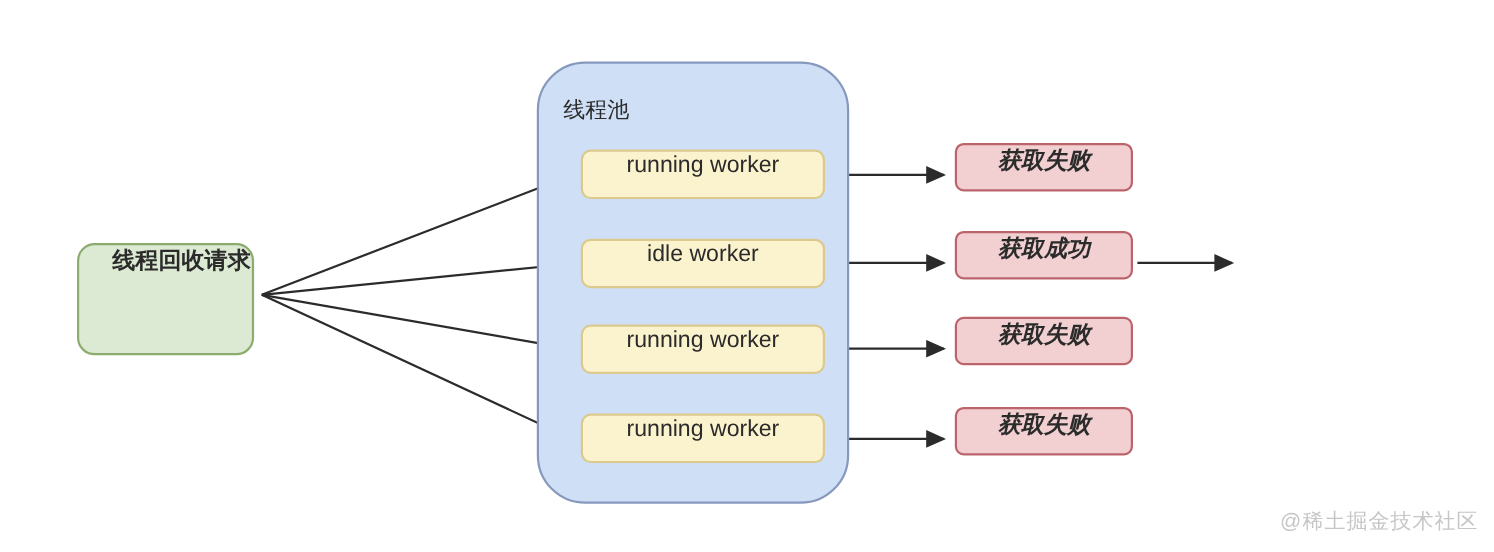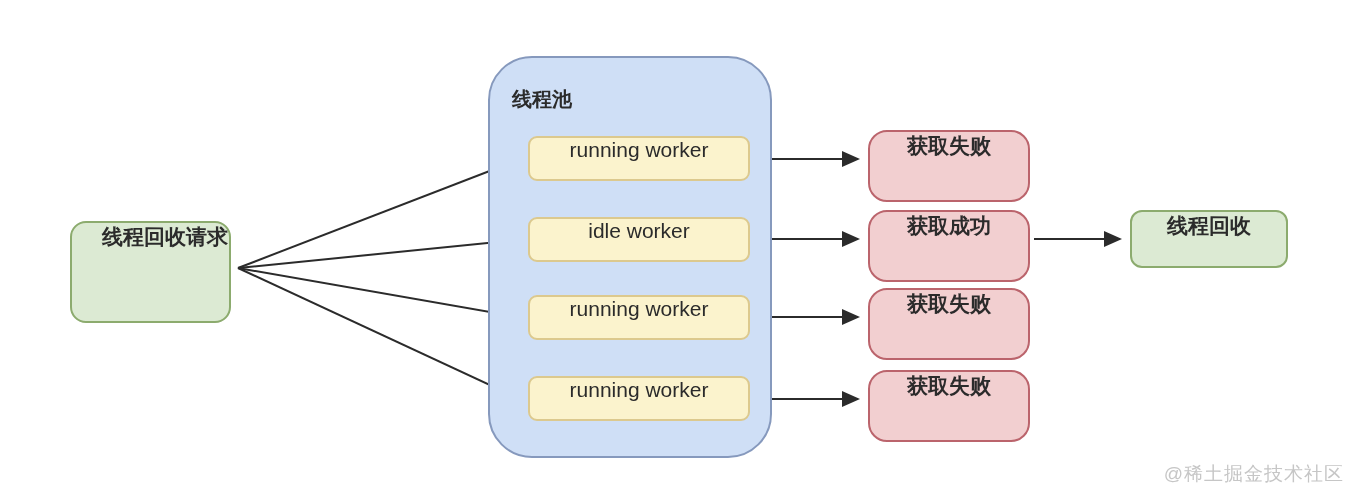--- a/index.html
+++ b/index.html
@@ -47,45 +47,46 @@
     width: 284px; height: 402px;
     box-sizing: border-box;
     background: #cfdff6;
     border: 2px solid #8699bd;
     border-radius: 44px;
   }
   .pool-title {
     position: absolute;
     left: 22px; top: 28px;
     font-size: 20px;
-    font-weight: 700;
+    font-weight: 400;
     color: #2b2b2b;
   }
   .worker {
     background: #fbf3cd;
     border: 2px solid #dcc98e;
     border-radius: 9px;
     width: 222px; height: 45px;
     left: 528px;
     font-size: 21px;
     font-weight: 500;
     color: #2b2b2b;
   }
   .worker-0 { top: 136px; }
   .worker-1 { top: 217px; }
   .worker-2 { top: 295px; }
   .worker-3 { top: 376px; }
   .result {
     background: #f2cfd0;
     border: 2px solid #bb646c;
-    border-radius: 19px;
-    width: 162px; height: 72px;
+    border-radius: 8px;
+    width: 162px; height: 44px;
     left: 868px;
     font-size: 21px;
     font-weight: 600;
+    font-style: italic;
   }
   .result-0 { top: 130px; }
   .result-1 { top: 210px; }
   .result-2 { top: 288px; }
   .result-3 { top: 370px; }
   .lock-label {
     position: absolute;
     left: 254px; top: 183px;
     font-size: 22px;
     font-weight: 600;
@@ -152,19 +153,16 @@
   <div class="node result result-1">
     <span>获取成功</span>
   </div>
   <div class="node result result-2">
     <span>获取失败</span>
   </div>
   <div class="node result result-3">
     <span>获取失败</span>
   </div>
 
-  <div class="node node-green final-node">
-    <span>线程回收</span>
-  </div>
 
   <div class="watermark">@稀土掘金技术社区</div>
 
 </div>
 
 </body></html>

